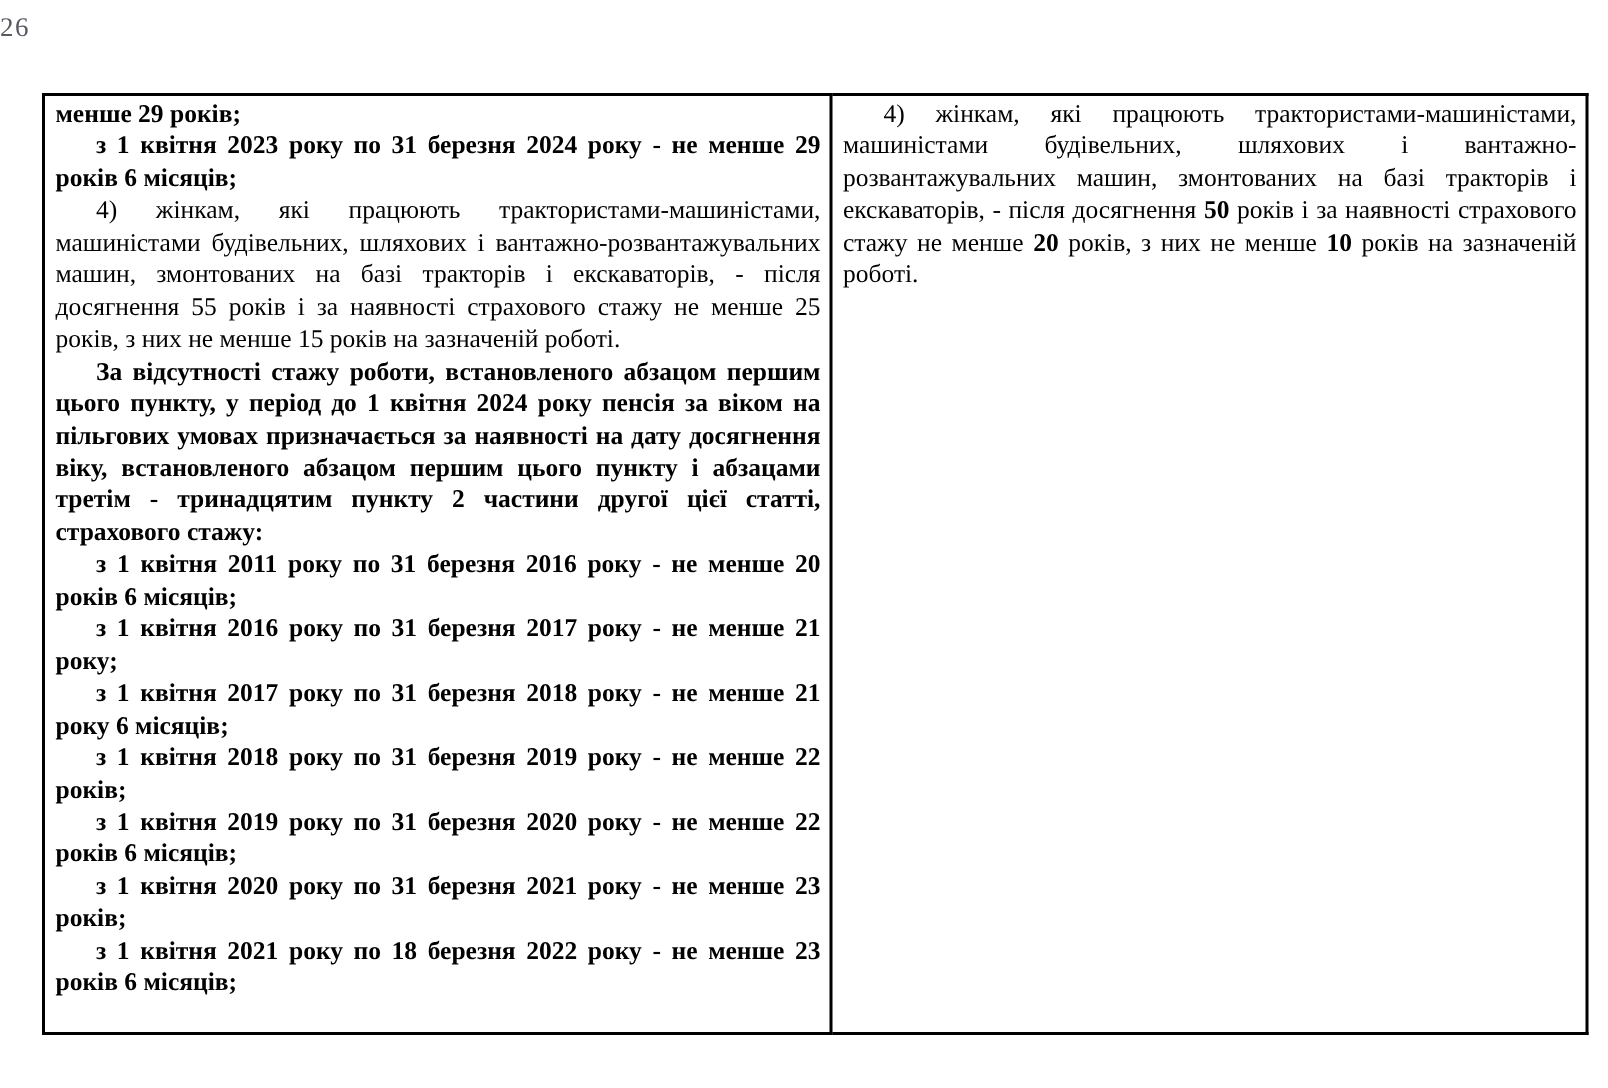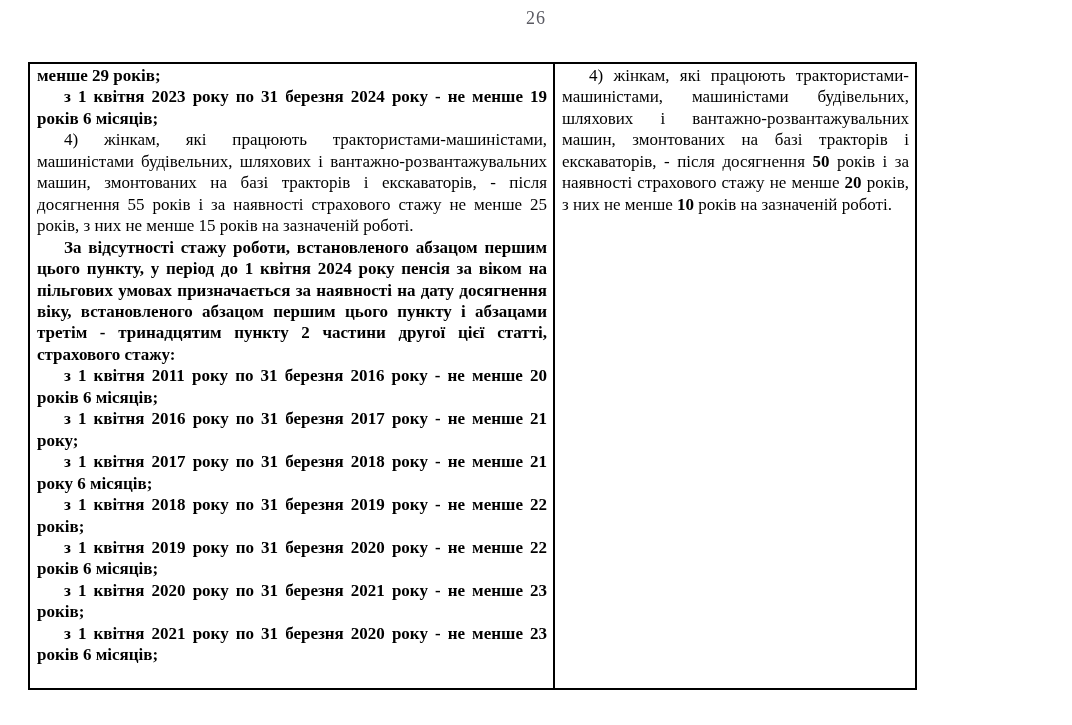--- a/index.html
+++ b/index.html
@@ -13,30 +13,30 @@
     position: relative;
     overflow: hidden;
     font-family: "Liberation Serif", serif;
     color: #000000;
   }
   .page-number {
     position: absolute;
     top: 8px;
     left: 0;
     width: 100%;
-    text-align: center;
+    text-align: left;
     font-size: 18px;
     color: #5a5a62;
     letter-spacing: 1px;
   }
   table.comparison {
     position: absolute;
     left: 28px;
     top: 62px;
-    width: 889px;
+    width: 1031px;
     height: 628px;
     border-collapse: collapse;
     table-layout: fixed;
   }
   table.comparison td {
     border: 2px solid #000000;
     vertical-align: top;
     padding: 1px 6px 1px 7px;
     font-size: 17px;
     line-height: 21.45px;
@@ -54,30 +54,30 @@
 <body>
 
 <div class="page-number">26</div>
 
 <table class="comparison">
   <tbody>
       <tr>
     <td class="left-col">
       <div>
             <p class="para"><span class="b">менше 29 років;</span></p>
-            <p class="para indent"><span class="b">з 1 квітня 2023 року по 31 березня 2024 року - не менше 19 років 6 місяців;</span></p>
+            <p class="para indent"><span class="b">з 1 квітня 2023 року по 31 березня 2024 року - не менше 29 років 6 місяців;</span></p>
             <p class="para indent"><span>4) жінкам, які працюють трактористами-машиністами, машиністами будівельних, шляхових і вантажно-розвантажувальних машин, змонтованих на базі тракторів і екскаваторів, - після досягнення 55 років і за наявності страхового стажу не менше 25 років, з них не менше 15 років на зазначеній роботі.</span></p>
             <p class="para indent"><span class="b">За відсутності стажу роботи, встановленого абзацом першим цього пункту, у період до 1 квітня 2024 року пенсія за віком на пільгових умовах призначається за наявності на дату досягнення віку, встановленого абзацом першим цього пункту і абзацами третім - тринадцятим пункту 2 частини другої цієї статті, страхового стажу:</span></p>
             <p class="para indent"><span class="b">з 1 квітня 2011 року по 31 березня 2016 року - не менше 20 років 6 місяців;</span></p>
             <p class="para indent"><span class="b">з 1 квітня 2016 року по 31 березня 2017 року - не менше 21 року;</span></p>
             <p class="para indent"><span class="b">з 1 квітня 2017 року по 31 березня 2018 року - не менше 21 року 6 місяців;</span></p>
             <p class="para indent"><span class="b">з 1 квітня 2018 року по 31 березня 2019 року - не менше 22 років;</span></p>
             <p class="para indent"><span class="b">з 1 квітня 2019 року по 31 березня 2020 року - не менше 22 років 6 місяців;</span></p>
             <p class="para indent"><span class="b">з 1 квітня 2020 року по 31 березня 2021 року - не менше 23 років;</span></p>
-            <p class="para indent"><span class="b">з 1 квітня 2021 року по 31 березня 2020 року - не менше 23 років 6 місяців;</span></p>
+            <p class="para indent"><span class="b">з 1 квітня 2021 року по 18 березня 2022 року - не менше 23 років 6 місяців;</span></p>
           </div>
     </td>
     <td class="right-col">
       <div>
             <p class="para indent"><span>4) жінкам, які працюють трактористами-машиністами, машиністами будівельних, шляхових і вантажно-розвантажувальних машин, змонтованих на базі тракторів і екскаваторів, - після досягнення </span><span class="b">50</span><span> років і за наявності страхового стажу не менше </span><span class="b">20</span><span> років, з них не менше </span><span class="b">10</span><span> років на зазначеній роботі.</span></p>
           </div>
     </td>
   </tr>
 </tbody>
   </table>

